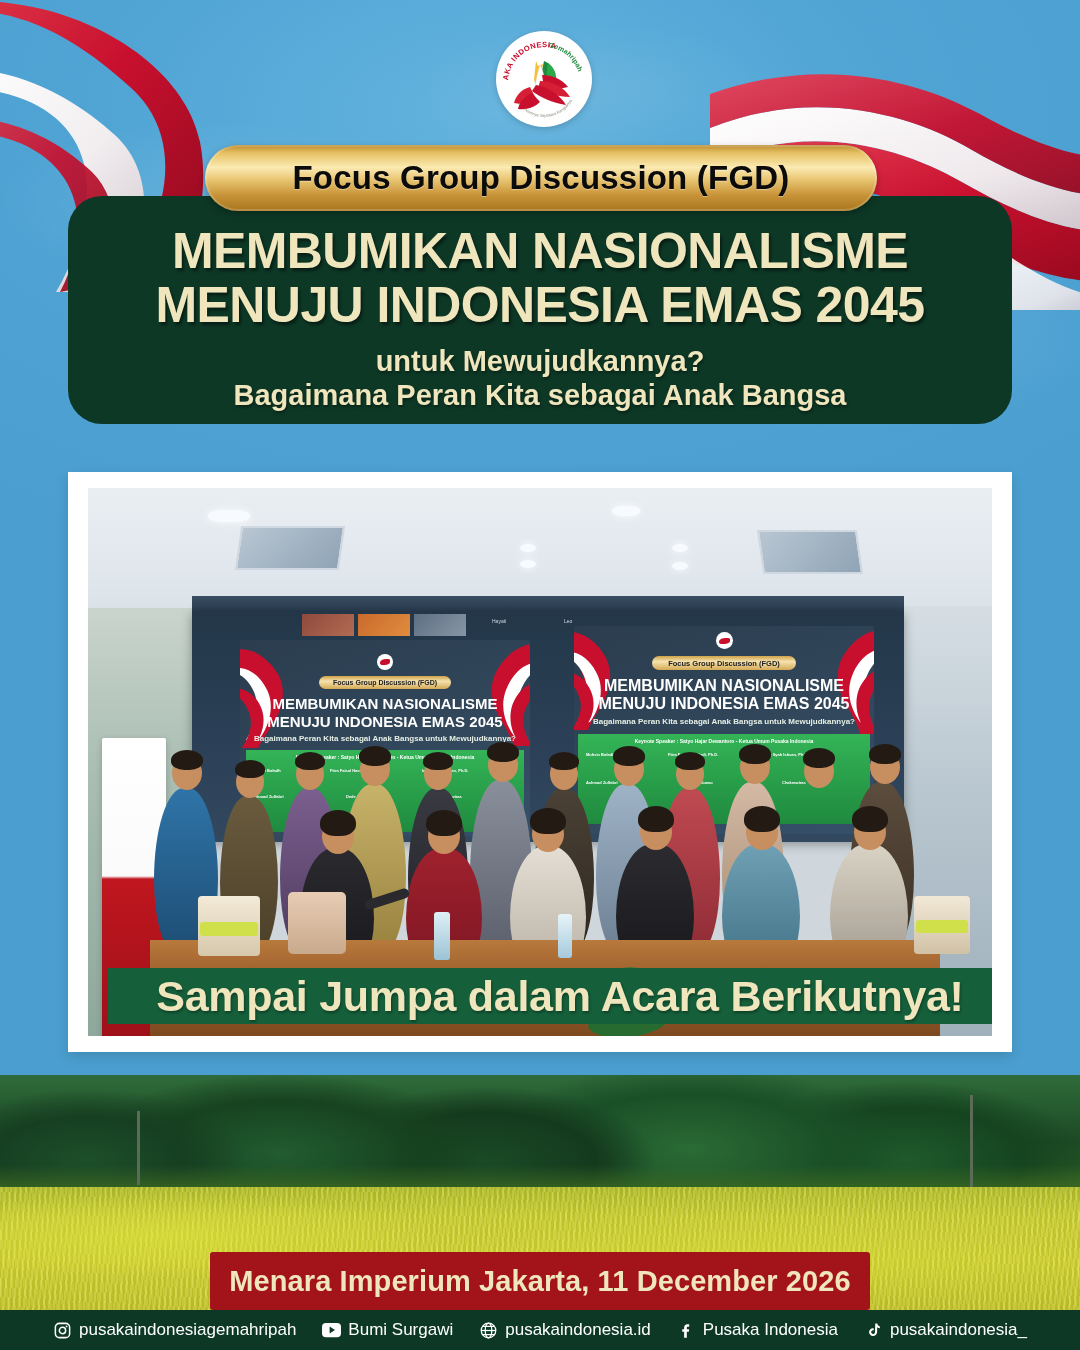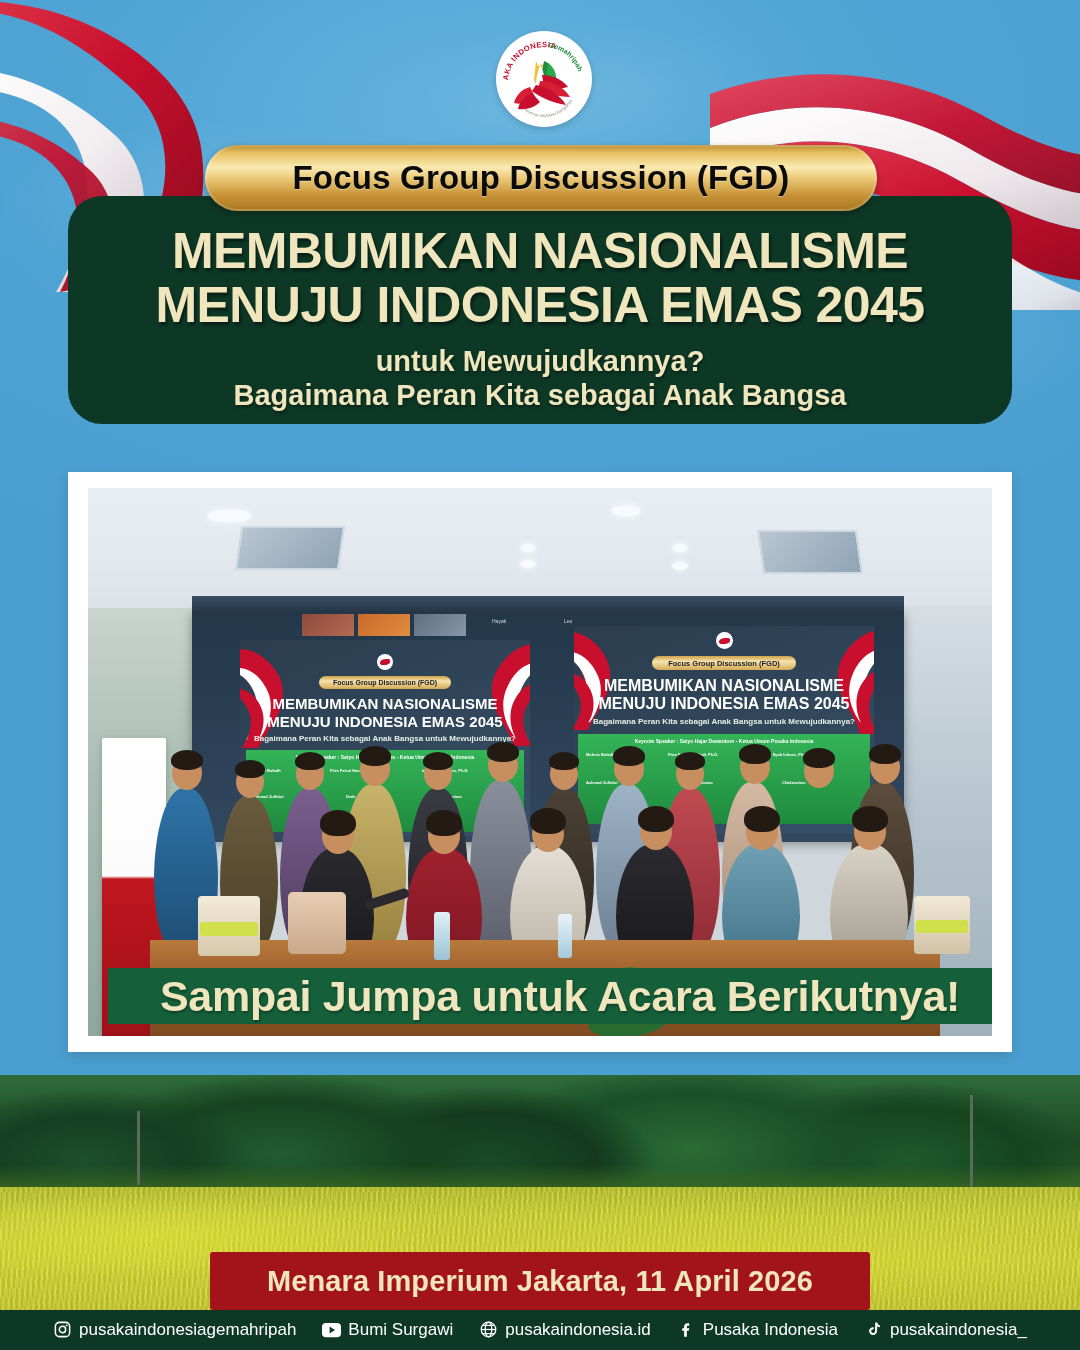--- a/index.html
+++ b/index.html
@@ -189,21 +189,21 @@
   .loc-bar .ltext{
     color:#f0e6bd;font-size:29px;font-weight:bold;letter-spacing:.1px;
   }
 
   
   .footer{
     position:absolute;left:0;top:1310px;width:1080px;height:40px;
     background:#0d3826;z-index:13;
     display:flex;align-items:center;justify-content:center;gap:26px;
   }
-  .fitem{display:flex;align-items:flex-start;gap:7px;}
+  .fitem{display:flex;align-items:center;gap:7px;}
   .fitem .flabel{color:#ffffff;font-size:17px;}
   .ficon{display:flex;align-items:center;justify-content:center;width:19px;height:19px;flex:0 0 auto;}
   .ficon svg{display:block;}
 </style>
 </head>
 <body>
 
 <div class="stage">
 
   <div class="sky">
@@ -493,27 +493,27 @@
 
       <div class="ph-plant">
         <svg viewBox="0 0 150 120" width="150" height="120">
           <ellipse cx="48" cy="72" rx="44" ry="17" fill="#2f7d3a" transform="rotate(-22 48 72)"></ellipse>
           <ellipse cx="96" cy="86" rx="42" ry="16" fill="#3a9147" transform="rotate(16 96 86)"></ellipse>
           <ellipse cx="70" cy="104" rx="40" ry="15" fill="#276b31" transform="rotate(-6 70 104)"></ellipse>
         </svg>
       </div>
 
       <div class="ph-banner-green">
-        <span class="btext">Sampai Jumpa untuk Acara Berikutnya!</span>
+        <span class="btext">Sampai Jumpa dalam Acara Berikutnya!</span>
       </div>
     </div>
   </div>
 
   <div class="loc-bar">
-    <span class="ltext">Menara Imperium Jakarta, 11 April 2026</span>
+    <span class="ltext">Menara Imperium Jakarta, 11 December 2026</span>
   </div>
 
   <div class="footer">
 
     <div class="fitem">
       <span class="ficon">
         <svg width="19" height="19" viewBox="0 0 24 24" fill="none" stroke="#ffffff" stroke-width="1.9">
           <rect x="3" y="3" width="18" height="18" rx="5"></rect>
           <circle cx="12" cy="12" r="4"></circle>
           <circle cx="17.2" cy="6.8" r="1.2" fill="#ffffff" stroke="none"></circle>

